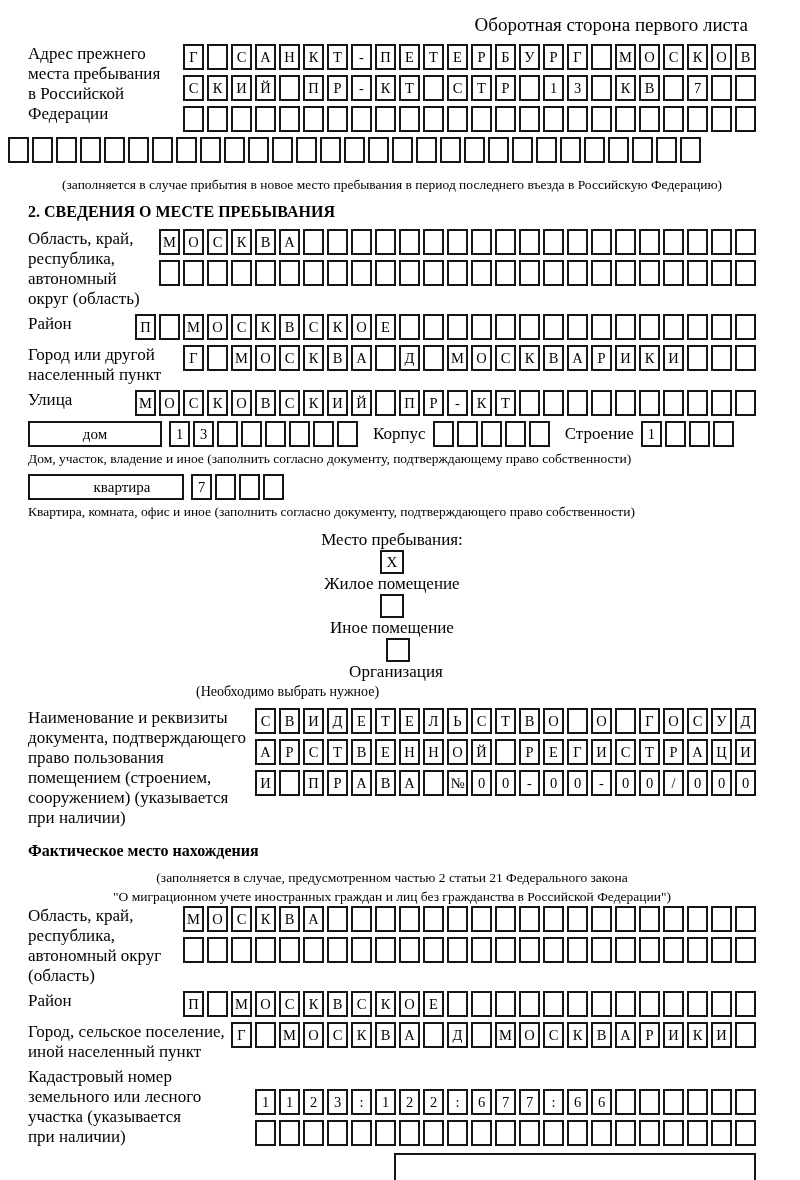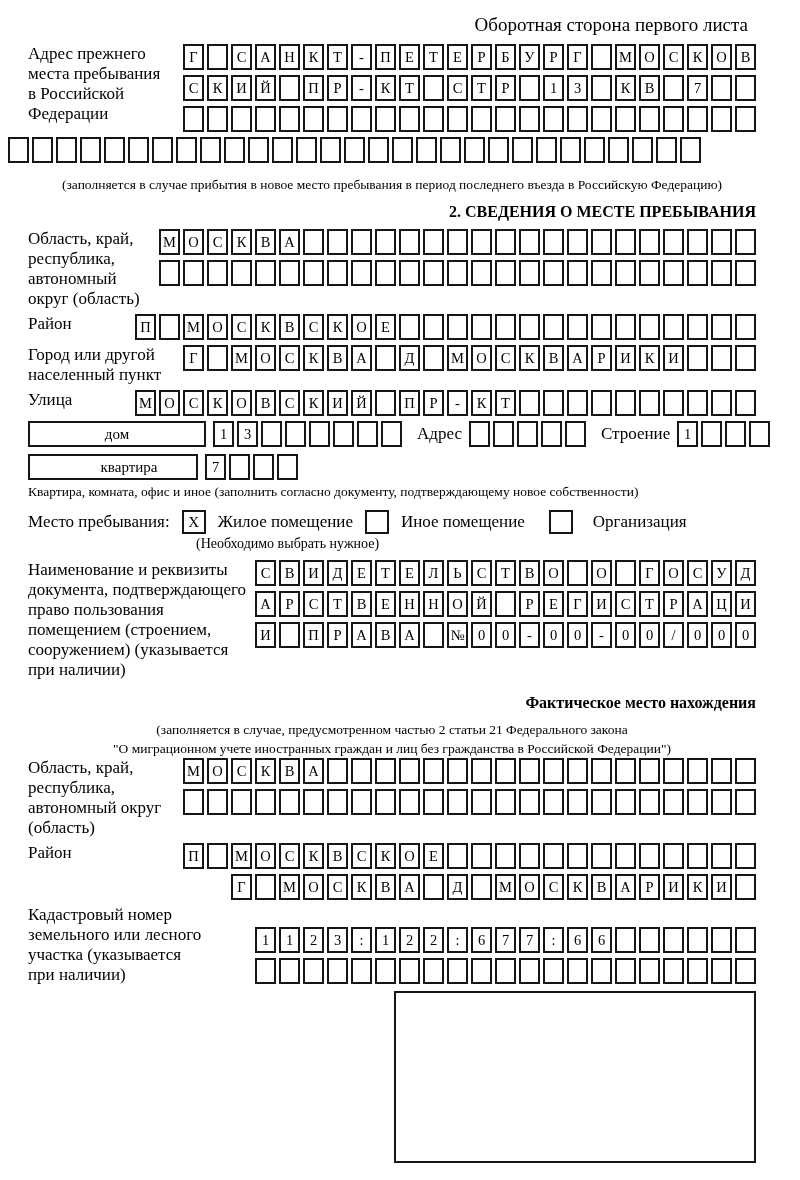--- a/index.html
+++ b/index.html
@@ -13,33 +13,33 @@
   .cellrow{display:flex;gap:3px;}
   .cell{
     flex:0 0 auto;width:17px;height:22px;border:2px solid #161616;background:#fff;
     font-size:14.5px;line-height:22px;text-align:center;
   }
   .rows{margin-left:auto;display:flex;flex-direction:column;gap:5px;align-items:flex-end;}
   .line{display:flex;align-items:flex-start;margin-bottom:5px;}
   .label{font-size:17px;line-height:20px;white-space:pre-line;}
   .caption{font-size:13.5px;line-height:17px;}
   .center{text-align:center;}
-  .sec-title{font-weight:bold;font-size:16px;text-align:right;margin:10px 0 8px;}
+  .sec-title{font-weight:bold;font-size:16px;text-align:left;margin:10px 0 8px;}
   .fullrow{margin-left:-20px;margin-top:2px;}
   
   .descbox{
     box-sizing:border-box;border:2px solid #161616;height:26px;line-height:22px;
     text-align:center;font-size:15px;flex:0 0 auto;background:#fff;
   }
   .inline-line{display:flex;align-items:center;gap:7px;font-size:15px;margin-bottom:3px;}
   .checkbox{
     flex:0 0 auto;width:20px;height:20px;border:2px solid #161616;background:#fff;
     font-size:15px;line-height:20px;text-align:center;
   }
-  .chk-line{display:flex;align-items:center;gap:12px;font-size:15px;margin-top:10px;}
+  .chk-line{display:flex;align-items:center;gap:0;font-size:15px;margin-top:10px;flex-direction:column;}
   .hint{font-size:14px;margin:2px 0 8px 168px;}
   .note{font-size:13.5px;line-height:19px;text-align:center;white-space:pre-line;margin-bottom:0;}
   .stamp-wrap{display:flex;flex-direction:column;align-items:flex-end;margin-top:6px;}
   .stamp-col{width:362px;display:flex;flex-direction:column;}
   .stamp-box{box-sizing:border-box;width:362px;height:172px;border:2px solid #161616;background:#fff;}
 </style>
 </head>
 <body>
 
 <div class="page">
@@ -325,58 +325,59 @@
           <span class="cell"></span>
           <span class="cell"></span>
           <span class="cell"></span>
           <span class="cell"></span>
           <span class="cell"></span>
         </div>
     </div>
   </div>
 
   <div class="inline-line" style="margin-top:4px;">
-    <div class="descbox" style="width:178px;">дом</div>
+    <div class="descbox" style="width:134px;">дом</div>
     <div class="cellrow">
         <span class="cell">1</span>
         <span class="cell">3</span>
         <span class="cell"></span>
         <span class="cell"></span>
         <span class="cell"></span>
         <span class="cell"></span>
         <span class="cell"></span>
         <span class="cell"></span>
       </div>
-    <span class="label" style="margin-left:8px;">Адрес</span>
+    <span class="label" style="margin-left:8px;">Корпус</span>
     <div class="cellrow">
         <span class="cell"></span>
         <span class="cell"></span>
         <span class="cell"></span>
         <span class="cell"></span>
         <span class="cell"></span>
       </div>
     <span class="label" style="margin-left:8px;">Строение</span>
     <div class="cellrow">
         <span class="cell">1</span>
         <span class="cell"></span>
         <span class="cell"></span>
         <span class="cell"></span>
       </div>
   </div>
+  <div class="caption">Дом, участок, владение и иное (заполнить согласно документу, подтверждающему право собственности)</div>
 
   <div class="inline-line" style="margin-top:7px;">
-    <div class="descbox" style="width:170px;padding-left:32px;">квартира</div>
+    <div class="descbox" style="width:156px;padding-left:32px;">квартира</div>
     <div class="cellrow">
         <span class="cell">7</span>
         <span class="cell"></span>
         <span class="cell"></span>
         <span class="cell"></span>
       </div>
   </div>
-  <div class="caption">Квартира, комната, офис и иное (заполнить согласно документу, подтверждающему новое собственности)</div>
+  <div class="caption">Квартира, комната, офис и иное (заполнить согласно документу, подтверждающего право собственности)</div>
 
   <div class="chk-line">
     <span class="label">Место пребывания:</span>
     <span class="checkbox">X</span>
     <span class="label">Жилое помещение</span>
     <span class="checkbox"></span>
     <span class="label">Иное помещение</span>
     <span class="checkbox" style="margin-left:12px;"></span>
     <span class="label" style="margin-left:8px;">Организация</span>
   </div>
@@ -553,20 +554,22 @@
           <span class="cell"></span>
           <span class="cell"></span>
           <span class="cell"></span>
           <span class="cell"></span>
           <span class="cell"></span>
         </div>
     </div>
   </div>
 
   <div class="line">
+    <div class="label">Город, сельское поселение,
+иной населенный пункт</div>
     <div class="rows">
       <div class="cellrow">
           <span class="cell">Г</span>
           <span class="cell"></span>
           <span class="cell">М</span>
           <span class="cell">О</span>
           <span class="cell">С</span>
           <span class="cell">К</span>
           <span class="cell">В</span>
           <span class="cell">А</span>

